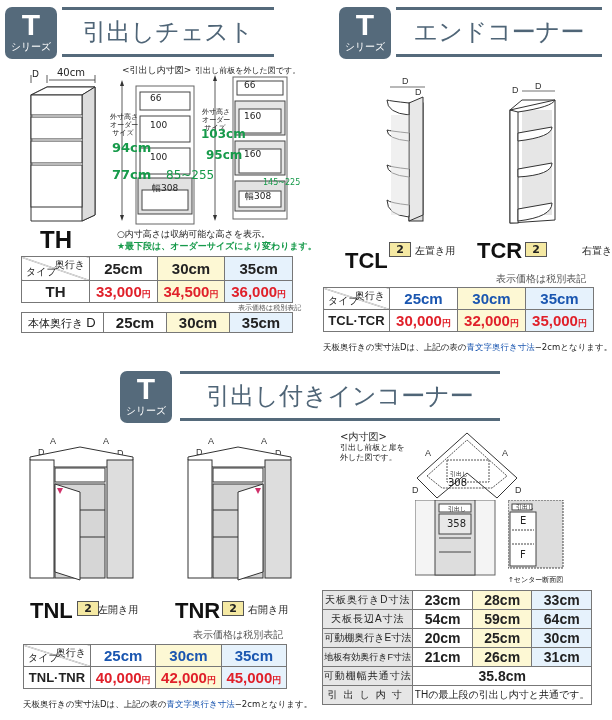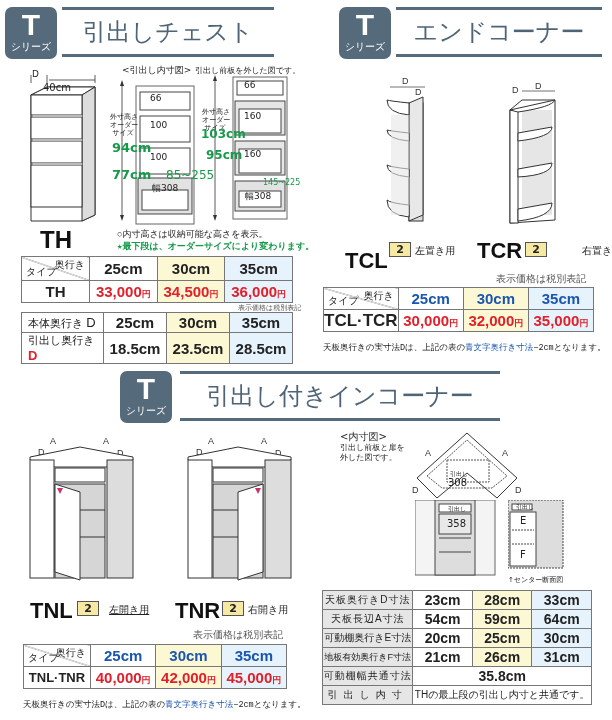--- a/index.html
+++ b/index.html
@@ -16,21 +16,21 @@
   .c30 { background: #fdf8d4; }
   .c35 { background: #e6f2fc; }
   .red { color: #e0202a; }
   .blue { color: #1a56b0; }
   .green { color: #169a4a; }
   .yen { font-size: 9px; }
   .diag { position: relative; background: linear-gradient(to top right, transparent calc(50% - 0.6px), #777 50%, transparent calc(50% + 0.6px)); font-weight: normal; font-size: 10px; }
   .diag .tr { position: absolute; right: 4px; top: 1px; }
   .diag .bl { position: absolute; left: 4px; bottom: 1px; }
   .lbl-left td.lbl { font-weight: normal; font-size: 11px; text-align: left; padding-left: 6px; }
-  .note { position: absolute; font-size: 9px; white-space: nowrap; font-family: Liberation Mono, monospace; }
+  .note { position: absolute; font-size: 9px; white-space: nowrap; }
   .tax { position: absolute; font-family: "DejaVu Serif", serif; font-size: 10px; color: #555; white-space: nowrap; }
   .model { position: absolute; font-family: "Liberation Sans", sans-serif; font-weight: bold; font-size: 22px; color: #111; }
   .pkg { position: absolute; width: 22px; height: 15px; background: #f5e9a3; border: 1px solid #555; font-size: 11px; font-weight: bold; text-align: center; line-height: 13px; }
   .use { position: absolute; font-size: 10px; white-space: nowrap; }
   svg { position: absolute; }
   .dimtxt { font-size: 9px; fill: #333; font-family: "Liberation Sans", sans-serif; }
   .spec td { font-size: 14px; height: 19px; }
   .spec td.lbl { background: #e6e6e6; font-weight: normal; font-size: 10px; letter-spacing: 1px; text-align: center; }
 </style>
 </head>
@@ -54,21 +54,21 @@
   <polygon points="57,30 70,22 70,150 57,156" fill="#ddd" stroke="#333" stroke-width="1"></polygon>
   <rect x="6" y="30" width="51" height="20" fill="#fff" stroke="#333"></rect>
   <rect x="6" y="52" width="51" height="22" fill="#fff" stroke="#333"></rect>
   <rect x="6" y="76" width="51" height="22" fill="#fff" stroke="#333"></rect>
   <rect x="6" y="100" width="51" height="42" fill="#fff" stroke="#333"></rect>
   <rect x="8" y="50" width="49" height="2" fill="#bbb"></rect>
   <rect x="8" y="74" width="49" height="2" fill="#bbb"></rect>
   <rect x="8" y="98" width="49" height="2" fill="#bbb"></rect>
 </svg>
 <div class="abs" style="left:32px;top:69px;font-size:9px;">D</div>
-<div class="abs" style="left:43px;top:67px;font-size:10px;margin-top:15px;">40cm</div>
+<div class="abs" style="left:57px;top:67px;font-size:10px;">40cm</div>
 <div class="model" style="left:40px;top:226px;font-size:24px;">TH</div>
 
 <div class="abs" style="left:122px;top:64px;font-size:9px;">&lt;引出し内寸図&gt;</div>
 <div class="abs" style="left:195px;top:65px;font-size:8px;">引出し前板を外した図です。</div>
 
 <svg width="90" height="150" style="left:112px;top:78px;" viewBox="0 0 90 150">
   <line x1="10" y1="5" x2="10" y2="140" stroke="#333" stroke-width="0.8"></line>
   <polygon points="10,2 8,8 12,8" fill="#333"></polygon>
     <polygon points="10,143 8,137 12,137" fill="#333"></polygon>
   <rect x="24" y="8" width="58" height="138" fill="#fff" stroke="#666"></rect>
@@ -138,26 +138,20 @@
 <div class="tax" style="left:238px;top:303px;font-size:7px;">表示価格は税別表記</div>
 
 <table class="lbl-left" style="left:21px;top:312px;width:272px;">
   <tbody>
       <tr style="height:20px;">
     <td class="lbl" style="width:82px;"><span>本体奥行き</span> <span style="font-size:13px;">D</span></td>
     <td>25cm</td>
     <td class="c30">30cm</td>
     <td class="c35">35cm</td>
   </tr>
-  <tr style="height:20px;">
-    <td class="lbl"><span>引出し奥行き</span> <span class="red" style="font-size:13px;font-weight:bold;">D</span></td>
-    <td>18.5cm</td>
-    <td class="c30">23.5cm</td>
-    <td class="c35">28.5cm</td>
-  </tr>
 </tbody>
   </table>
 
 <div class="badge" style="left:339px;top:7px;">
   <span class="t">T</span>
   <span class="s">シリーズ</span>
 </div>
 <div class="title-bar" style="left:396px;top:7px;width:206px;height:50px;">
   <span style="font-size:24px;line-height:44px;">エンドコーナー</span>
 </div>
@@ -200,21 +194,21 @@
       <tr style="height:22px;">
     <td class="diag" style="width:66px;">
       <span class="tr">奥行き</span>
       <span class="bl">タイプ</span>
     </td>
     <td class="blue">25cm</td>
     <td class="blue c30">30cm</td>
     <td class="blue c35">35cm</td>
   </tr>
   <tr style="height:22px;">
-    <td style="font-size:17px;">TCL·TCR</td>
+    <td style="font-size:13px;">TCL·TCR</td>
     <td class="red"><span>30,000</span><span class="yen">円</span></td>
     <td class="red c30"><span>32,000</span><span class="yen">円</span></td>
     <td class="red c35"><span>35,000</span><span class="yen">円</span></td>
   </tr>
 </tbody>
   </table>
 <div class="note" style="left:323px;top:342px;font-size:8.5px;">
   <span>天板奥行きの実寸法Dは、上記の表の</span><span class="blue">青文字奥行き寸法</span><span>−2cmとなります。</span>
 </div>
 
@@ -293,21 +287,21 @@
   <line x1="4" y1="30" x2="26" y2="30" stroke="#444" stroke-dasharray="2,1"></line>
   <line x1="4" y1="44" x2="26" y2="44" stroke="#444" stroke-dasharray="2,1"></line>
 </svg>
 <div class="abs" style="left:516px;top:503px;font-size:6px;">引出し</div>
 <div class="abs" style="left:520px;top:515px;font-size:10px;">E</div>
 <div class="abs" style="left:520px;top:549px;font-size:10px;">F</div>
 <div class="abs" style="left:508px;top:575px;font-size:7px;">↑センター断面図</div>
 
 <div class="model" style="left:30px;top:598px;">TNL</div>
 <div class="pkg" style="left:77px;top:601px;">2</div>
-<div class="use" style="left:109px;top:603px;text-decoration:underline;">左開き用</div>
+<div class="use" style="left:98px;top:603px;">左開き用</div>
 <div class="model" style="left:175px;top:598px;">TNR</div>
 <div class="pkg" style="left:222px;top:601px;">2</div>
 <div class="use" style="left:248px;top:603px;">右開き用</div>
 <div class="tax" style="left:193px;top:628px;">表示価格は税別表記</div>
 
 <table style="left:23px;top:644px;width:264px;">
   <tbody>
       <tr style="height:22px;">
     <td class="diag" style="width:67px;">
       <span class="tr">奥行き</span>

